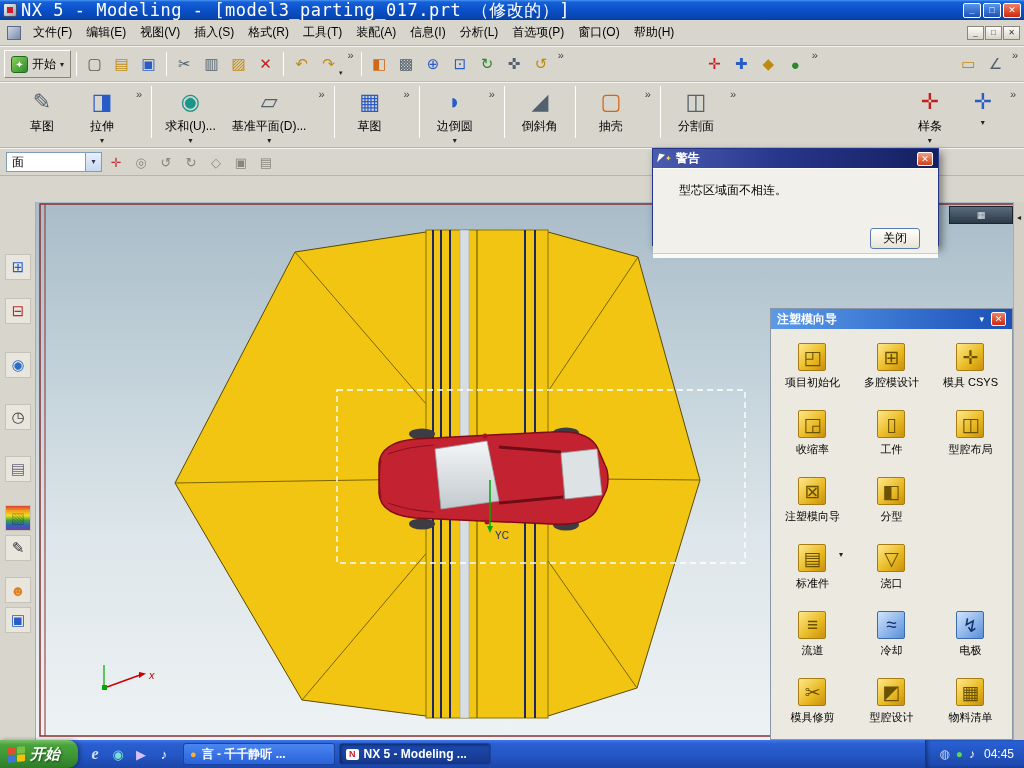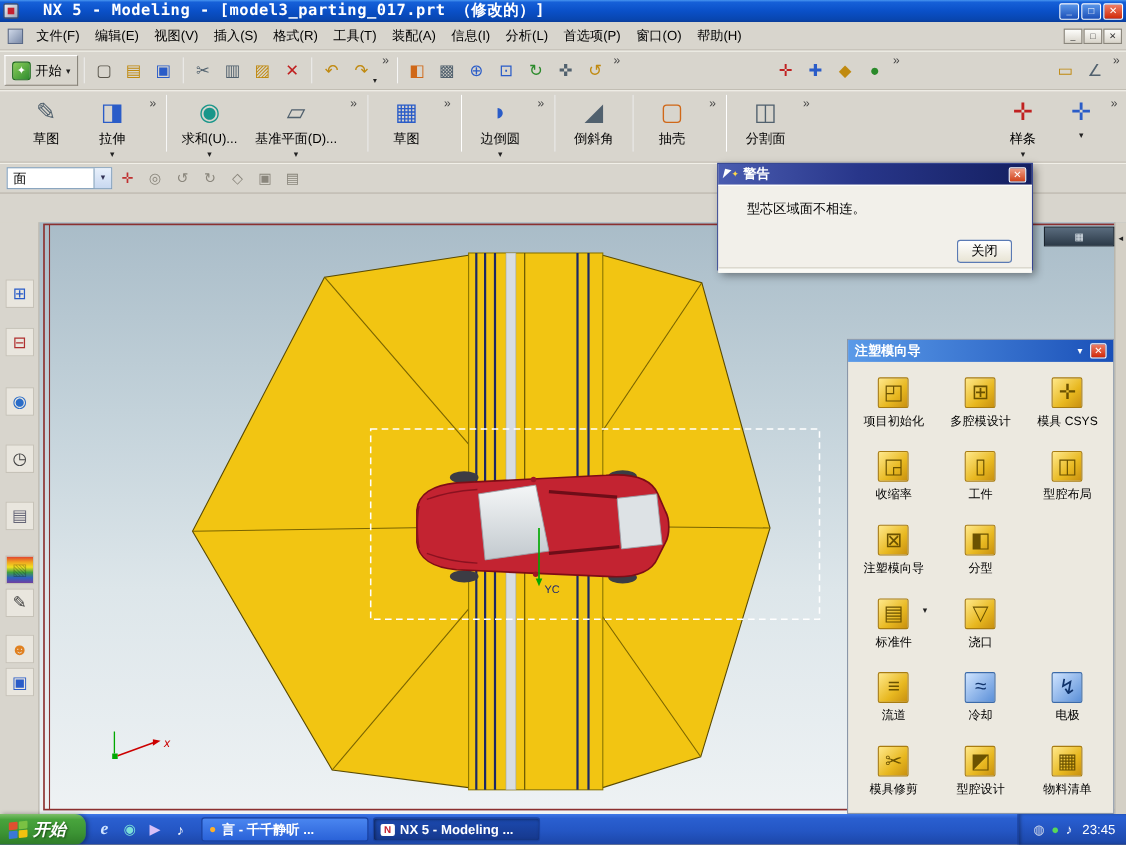--- a/index.html
+++ b/index.html
@@ -9,22 +9,22 @@
             font-family:"Liberation Sans","DejaVu Sans",sans-serif; font-size:12px;
             background:#d8d5cd; }
 
   
   .titlebar { position:absolute; top:0; left:0; width:100%; height:20px;
     background:linear-gradient(180deg,#4896f0 0%,#1660d8 10%,#0a50c8 50%,#0846b0 88%,#0a3c9a 100%);
     display:flex; align-items:center; padding:0 3px; color:#fff; }
   .app-icon { width:14px; height:14px; margin-right:4px; border-radius:2px;
     background:linear-gradient(135deg,#f0f0f0,#9aa4b4); border:1px solid #44506a; position:relative; }
   .app-icon::after { content:""; position:absolute; left:3px; top:3px; width:6px; height:6px; background:#c42030; }
-  .title-text { font-weight:bold; font-size:14px; letter-spacing:.5px;
-    font-family:"DejaVu Sans Mono","Liberation Mono",monospace; white-space:nowrap; overflow:hidden;margin-left:18px; }
+  .title-text { font-weight:normal; font-size:17px; letter-spacing:.5px;
+    font-family:"DejaVu Sans Mono","Liberation Mono",monospace; white-space:nowrap; overflow:hidden; }
   .win-btns { margin-left:auto; display:flex; gap:2px; }
   .wbtn { width:18px; height:15px; border:1px solid #fff; border-radius:2px;
     background:linear-gradient(180deg,#5a96e8,#1c50b8); color:#fff; font-size:9px; line-height:13px;
     text-align:center; font-weight:bold; }
   .wbtn.close { background:linear-gradient(180deg,#f08068,#d02808); }
 
   
   .menubar { position:absolute; top:20px; left:0; width:100%; height:26px; background:#d8d5cd;
     border-bottom:1px solid #b8b4aa; display:flex; align-items:center; padding-left:4px; }
   .mdi-icon { width:14px; height:14px; background:linear-gradient(135deg,#cfd8e8,#7a8aa8);
@@ -134,21 +134,21 @@
   
   .warning-dialog { position:absolute; left:652px; top:148px; width:287px; height:98px; z-index:50;
     background:#ece9e0; border:1px solid #24368a; box-shadow:3px 4px 8px rgba(0,0,0,.45); }
   .wd-title { height:19px; background:linear-gradient(90deg,#4a5cb0 0%,#28368a 45%,#141f60 100%);
     display:flex; align-items:center; gap:4px; padding:0 5px; color:#fff; font-weight:bold; }
   .wd-cursor { width:0; height:0; border-top:9px solid #fff; border-right:6px solid transparent;
     transform:rotate(14deg); }
   .wd-star { color:#ffd84a; font-size:8px; margin-left:-3px; }
   .wd-close { margin-left:auto; width:16px; height:14px; background:linear-gradient(#f0a088,#d04018);
     border:1px solid #fff; border-radius:2px; color:#fff; font-size:9px; line-height:12px; text-align:center; }
-  .wd-body { position:relative; height:80px; background:#f2f0ea; border-top:1px solid #fff; }
+  .wd-body { position:relative; height:90px; background:#f2f0ea; border-top:1px solid #fff; }
   .wd-msg { padding:13px 0 0 26px; color:#000; }
   .wd-btn { position:absolute; right:18px; bottom:9px; width:50px; height:21px;
     background:linear-gradient(#ffffff,#e8e4d4); border:1px solid #5a7ab4; border-radius:3px;
     text-align:center; line-height:19px; color:#000;margin-left:47px; }
   .wd-footer { position:absolute; left:0; bottom:0; width:100%; height:5px; background:#fafaf6;
     border-top:1px solid #d0ccc0; }
 
   
   .taskbar { position:absolute; left:0; bottom:0; width:100%; height:28px; z-index:60;
     background:linear-gradient(180deg,#3e77e8 0%,#2a5fd0 14%,#2456c4 55%,#1c46a8 100%);
@@ -568,17 +568,17 @@
       <span class="task-label">言 - 千千静听  ...</span>
     </div>
     <div class="task-btn active">
       <span class="task-icon-2">N</span>
       <span class="task-label">NX 5 - Modeling ...</span>
     </div>
     <div class="tray">
       <span class="tray-1">◍</span>
       <span class="tray-2">●</span>
       <span class="tray-3">♪</span>
-      <span class="clock">23:45</span>
+      <span class="clock">04:45</span>
     </div>
   </div>
 
 </div>
 
 </body></html>

